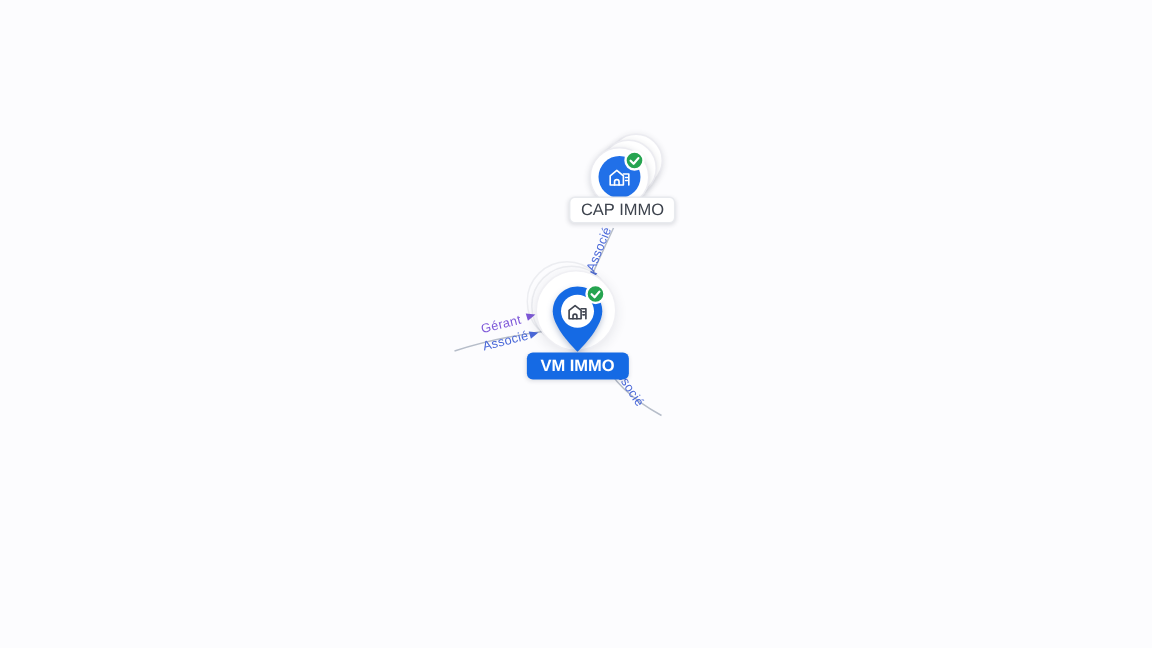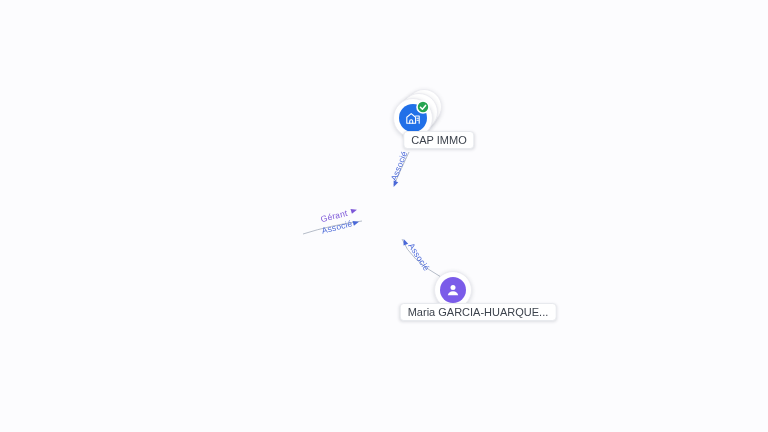--- a/index.html
+++ b/index.html
@@ -19,21 +19,21 @@
   .ring{position:absolute;background:#fff;border:1px solid #ececf1;border-radius:50%;
         box-shadow:0 1px 4px rgba(40,50,70,0.15);}
   .circle-front{position:absolute;background:#fff;border:1px solid #ececf1;border-radius:50%;
         box-shadow:0 1px 4px rgba(40,50,70,0.18);display:flex;align-items:center;justify-content:center;}
   .icon-disc{border-radius:50%;display:flex;align-items:center;justify-content:center;}
   .disc-blue{background:var(--company-blue);}
   .disc-purple{background:var(--person-purple);}
   .badge{position:absolute;z-index:4;}
   .pill{position:absolute;z-index:3;transform:translate(-50%,-50%);white-space:nowrap;
         background:#fff;border:1px solid #e8eaee;border-radius:4px;padding:2px 7px;
-        font-size:11px;color:var(--node-label-text);box-shadow:0 1px 3px rgba(40,50,70,0.15);margin-left:24px;}
+        font-size:11px;color:var(--node-label-text);box-shadow:0 1px 3px rgba(40,50,70,0.15);}
   .pill-focus{background:var(--focus-blue);border:none;color:#fff;font-weight:bold;padding:3px 9px;}
   .edge-label{position:absolute;z-index:2;font-size:8.5px;letter-spacing:.2px;white-space:nowrap;}
   .lbl-associe{color:var(--associe-blue);}
   .lbl-gerant{color:var(--gerant-purple);}
   .pin{filter:drop-shadow(0 2px 2px rgba(30,60,120,0.3));position:absolute;}
   .halo{position:absolute;background:#fff;border:1px solid #f0f0f4;border-radius:50%;
         box-shadow:0 2px 8px rgba(40,50,70,0.10);}
   .halo-faint{position:absolute;border:1px solid rgba(120,130,150,0.12);border-radius:50%;background:transparent;box-shadow:none;}
 </style>
 </head>
@@ -71,27 +71,38 @@
     </div>
     <div class="badge" style="left:23px;top:2px;">
       <svg width="14" height="14" viewBox="0 0 14 14">
         <circle cx="7" cy="7" r="6" fill="#26a450" stroke="#fff" stroke-width="1.6"></circle>
         <polyline points="4.4,7.2 6.4,9.2 9.6,5.4" fill="none" stroke="#fff" stroke-width="1.5" stroke-linecap="round" stroke-linejoin="round"></polyline>
       </svg>
     </div>
     <div class="pill" style="left:22px;top:42px;">CAP IMMO</div>
   </div>
 
+  <div class="node" style="left:353px;top:180px;width:64px;height:76px;">
+    <div class="halo-faint" style="left:-2px;top:-6px;width:54px;height:54px;"></div>
+    <div class="halo-faint" style="left:1px;top:-3px;width:54px;height:54px;"></div>
+    <div class="halo" style="left:4px;top:0;width:54px;height:54px;"></div>
+    <svg class="pin" style="left:14px;top:10px;" width="36" height="46" viewBox="0 0 36 46">
+      <path d="M18 1 C8.9 1 1.5 8.4 1.5 17.5 c0 11.5 16.5 27 16.5 27 s16.5 -15.5 16.5 -27 C34.5 8.4 27.1 1 18 1 Z" fill="#156ae4"></path>
+      <circle cx="18" cy="17.5" r="11" fill="#fff"></circle>
+      <g fill="none" stroke="#3f4450" stroke-width="1.1" stroke-linecap="round" stroke-linejoin="round" transform="translate(11,10.5)">
+        <path d="M1.4 12 V6.4 L5.4 3.2 L9.4 6.4 V12 Z"></path>
+        <path d="M4 12 V10.2 a1.3 1.3 0 0 1 2.6 0 V12"></path>
+        <path d="M9.4 5.3 h3.2 V12"></path>
+        <path d="M10.6 7.4 h1 M10.6 9.4 h1"></path>
+      </g>
+    </svg>
+    <div class="badge" style="left:37px;top:9px;">
+      <svg width="14" height="14" viewBox="0 0 14 14">
+        <circle cx="7" cy="7" r="6" fill="#26a450" stroke="#fff" stroke-width="1.6"></circle>
+        <polyline points="4.4,7.2 6.4,9.2 9.6,5.4" fill="none" stroke="#fff" stroke-width="1.5" stroke-linecap="round" stroke-linejoin="round"></polyline>
+      </svg>
+    </div>
+    <div class="pill pill-focus" style="left:32px;top:64px;">VM IMMO</div>
+  </div>
 
 
-  <div class="node" style="left:434px;top:271px;width:38px;height:38px;">
-    <div class="circle-front" style="left:0;top:0;width:38px;height:38px;">
-      <div class="icon-disc disc-purple" style="width:26px;height:26px;">
-        <svg width="16" height="16" viewBox="0 0 16 16" fill="#fff">
-          <circle cx="8" cy="5.6" r="2.5"></circle>
-          <path d="M8 9.2 c-2.9 0 -4.9 1.7 -5.2 4 h10.4 c-0.3 -2.3 -2.3 -4 -5.2 -4 z"></path>
-        </svg>
-      </div>
-    </div>
-    <div class="pill" style="left:20px;top:41px;">Maria GARCIA-HUARQUE...</div>
-  </div>
 
 </div>
 
 </body></html>

